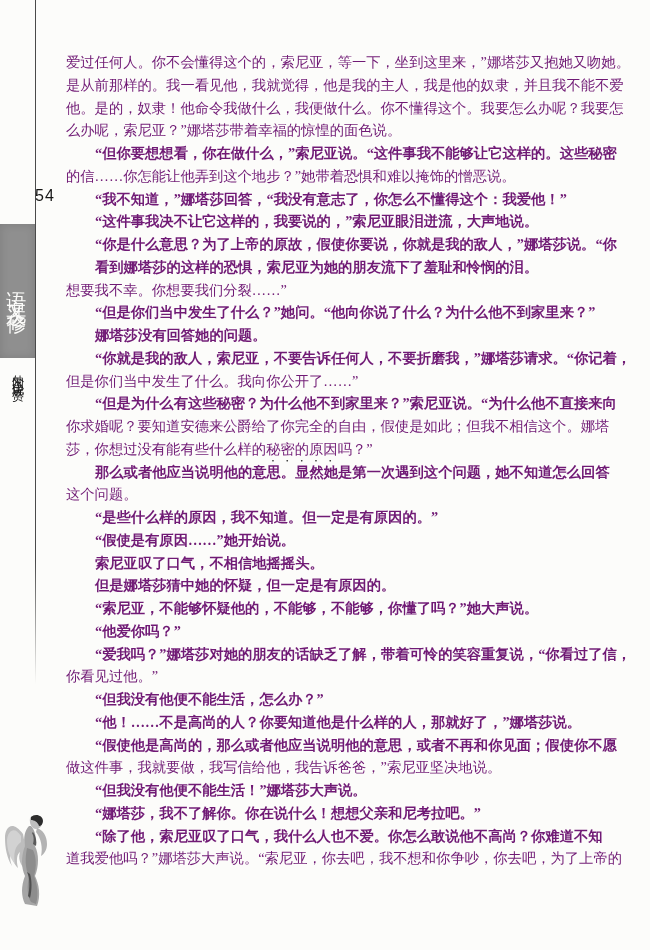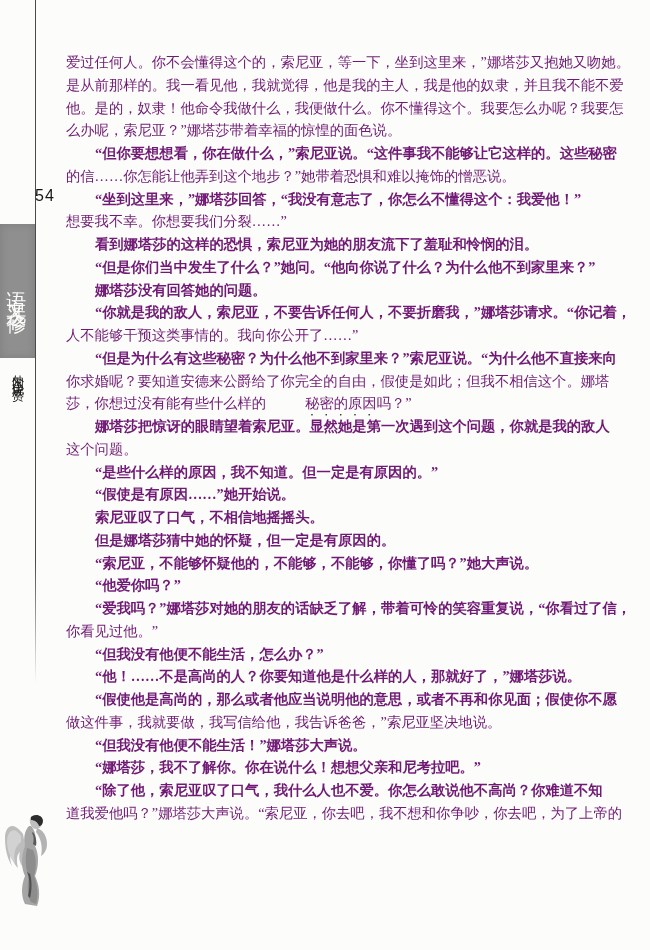--- a/index.html
+++ b/index.html
@@ -54,21 +54,20 @@
     height:22.75px; line-height:22.75px;
     white-space:nowrap; letter-spacing:0;
   }
   .line.indent { padding-left:29px;font-weight:bold; }
   
   .em-dots {
     -webkit-text-emphasis:filled dot #1b1b1b;
     -webkit-text-emphasis-position:under right;
     text-emphasis:filled dot #1b1b1b;
     text-emphasis-position:under right;
-    padding-left:39px;
   }
   .statue {
     position:absolute; left:3px; top:812px;
     width:50px; height:99px;
   }
 </style>
 </head>
 <body>
 
 <div class="page">
@@ -85,31 +84,33 @@
     <span class="vtext">外国小说欣赏</span>
   </div>
 
   <div class="bodytext">
       <div class="line"><span>爱过任何人。你不会懂得这个的，索尼亚，等一下，坐到这里来，”娜塔莎又抱她又吻她。</span></div>
       <div class="line"><span>是从前那样的。我一看见他，我就觉得，他是我的主人，我是他的奴隶，并且我不能不爱</span></div>
       <div class="line"><span>他。是的，奴隶！他命令我做什么，我便做什么。你不懂得这个。我要怎么办呢？我要怎</span></div>
       <div class="line"><span>么办呢，索尼亚？”娜塔莎带着幸福的惊惶的面色说。</span></div>
       <div class="line indent"><span>“但你要想想看，你在做什么，”索尼亚说。“这件事我不能够让它这样的。这些秘密</span></div>
       <div class="line"><span>的信……你怎能让他弄到这个地步？”她带着恐惧和难以掩饰的憎恶说。</span></div>
-      <div class="line indent"><span>“坐到这里来，”娜塔莎回答，“我没有意志了，你怎么不懂得这个：我爱他！”</span></div>
+      <div class="line indent"><span>“我不知道，”娜塔莎回答，“我没有意志了，你怎么不懂得这个：我爱他！”</span></div>
+      <div class="line indent"><span>“这件事我决不让它这样的，我要说的，”索尼亚眼泪迸流，大声地说。</span></div>
+      <div class="line indent"><span>“你是什么意思？为了上帝的原故，假使你要说，你就是我的敌人，”娜塔莎说。“你</span></div>
+      <div class="line indent"><span>看到娜塔莎的这样的恐惧，索尼亚为她的朋友流下了羞耻和怜悯的泪。</span></div>
       <div class="line"><span>想要我不幸。你想要我们分裂……”</span></div>
-      <div class="line indent"><span>看到娜塔莎的这样的恐惧，索尼亚为她的朋友流下了羞耻和怜悯的泪。</span></div>
       <div class="line indent"><span>“但是你们当中发生了什么？”她问。“他向你说了什么？为什么他不到家里来？”</span></div>
       <div class="line indent"><span>娜塔莎没有回答她的问题。</span></div>
       <div class="line indent"><span>“你就是我的敌人，索尼亚，不要告诉任何人，不要折磨我，”娜塔莎请求。“你记着，</span></div>
-      <div class="line"><span>人不能够干预这类事情的。我向你公开了……”</span></div>
+      <div class="line"><span>但是你们当中发生了什么。我向你公开了……”</span></div>
       <div class="line indent"><span>“但是为什么有这些秘密？为什么他不到家里来？”索尼亚说。“为什么他不直接来向</span></div>
       <div class="line"><span>你求婚呢？要知道安德来公爵给了你完全的自由，假使是如此；但我不相信这个。娜塔</span></div>
       <div class="line"><span>莎，你想过没有能有些什么样的</span><span class="em-dots">秘密的原因</span><span>吗？”</span></div>
-      <div class="line indent"><span>娜塔莎把惊讶的眼睛望着索尼亚。显然她是第一次遇到这个问题，你就是我的敌人</span></div>
+      <div class="line indent"><span>那么或者他应当说明他的意思。显然她是第一次遇到这个问题，她不知道怎么回答</span></div>
       <div class="line"><span>这个问题。</span></div>
       <div class="line indent"><span>“是些什么样的原因，我不知道。但一定是有原因的。”</span></div>
       <div class="line indent"><span>“假使是有原因……”她开始说。</span></div>
       <div class="line indent"><span>索尼亚叹了口气，不相信地摇摇头。</span></div>
       <div class="line indent"><span>但是娜塔莎猜中她的怀疑，但一定是有原因的。</span></div>
       <div class="line indent"><span>“索尼亚，不能够怀疑他的，不能够，不能够，你懂了吗？”她大声说。</span></div>
       <div class="line indent"><span>“他爱你吗？”</span></div>
       <div class="line indent"><span>“爱我吗？”娜塔莎对她的朋友的话缺乏了解，带着可怜的笑容重复说，“你看过了信，</span></div>
       <div class="line"><span>你看见过他。”</span></div>
       <div class="line indent"><span>“但我没有他便不能生活，怎么办？”</span></div>

